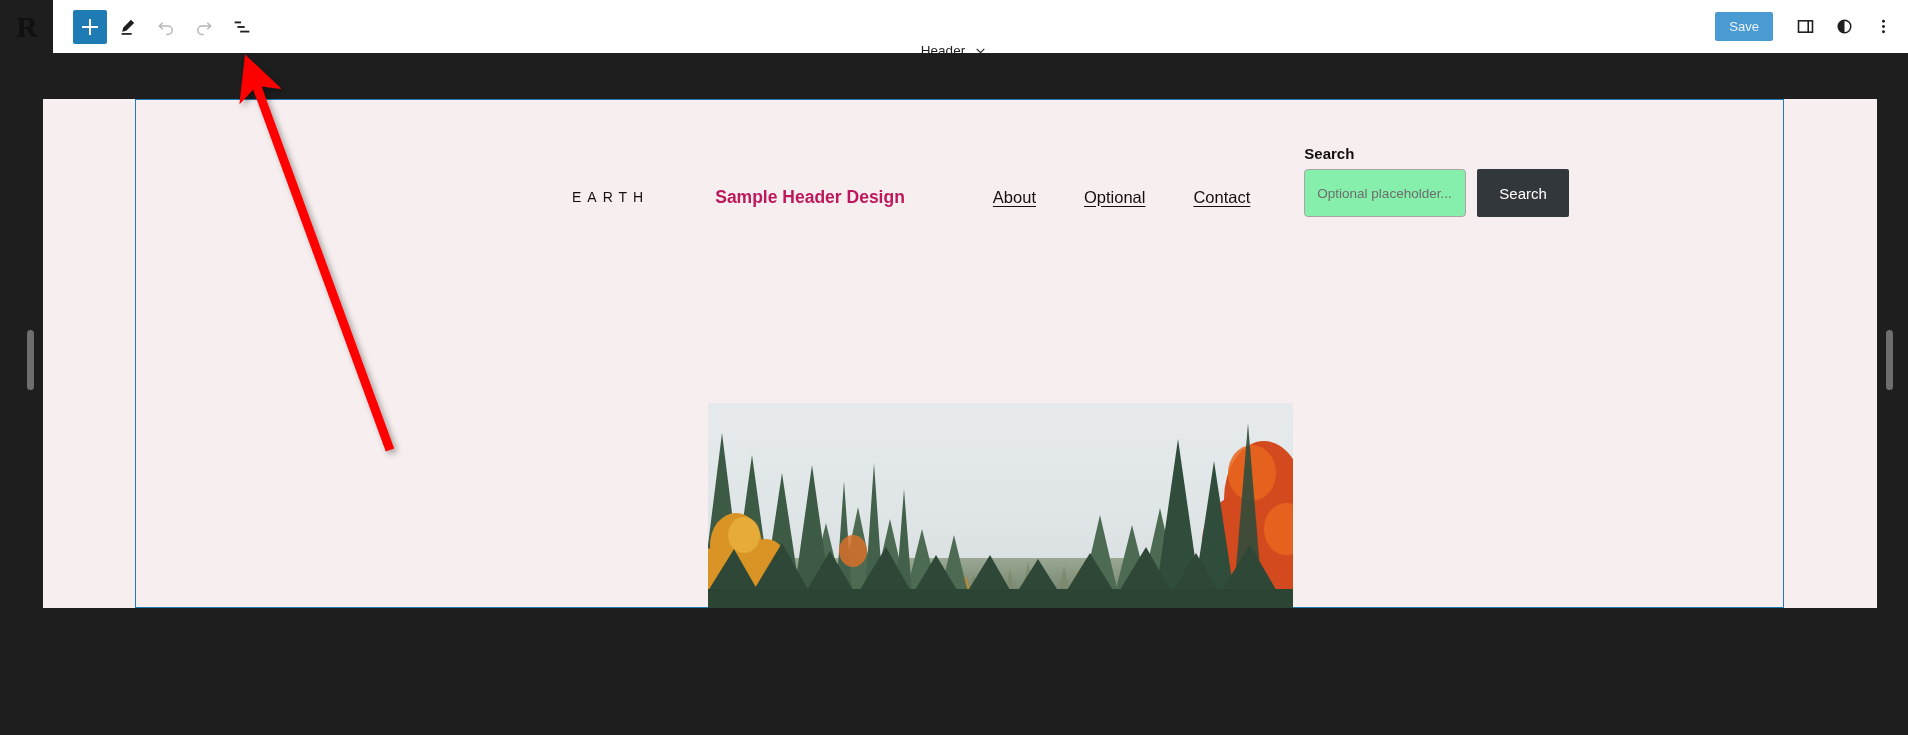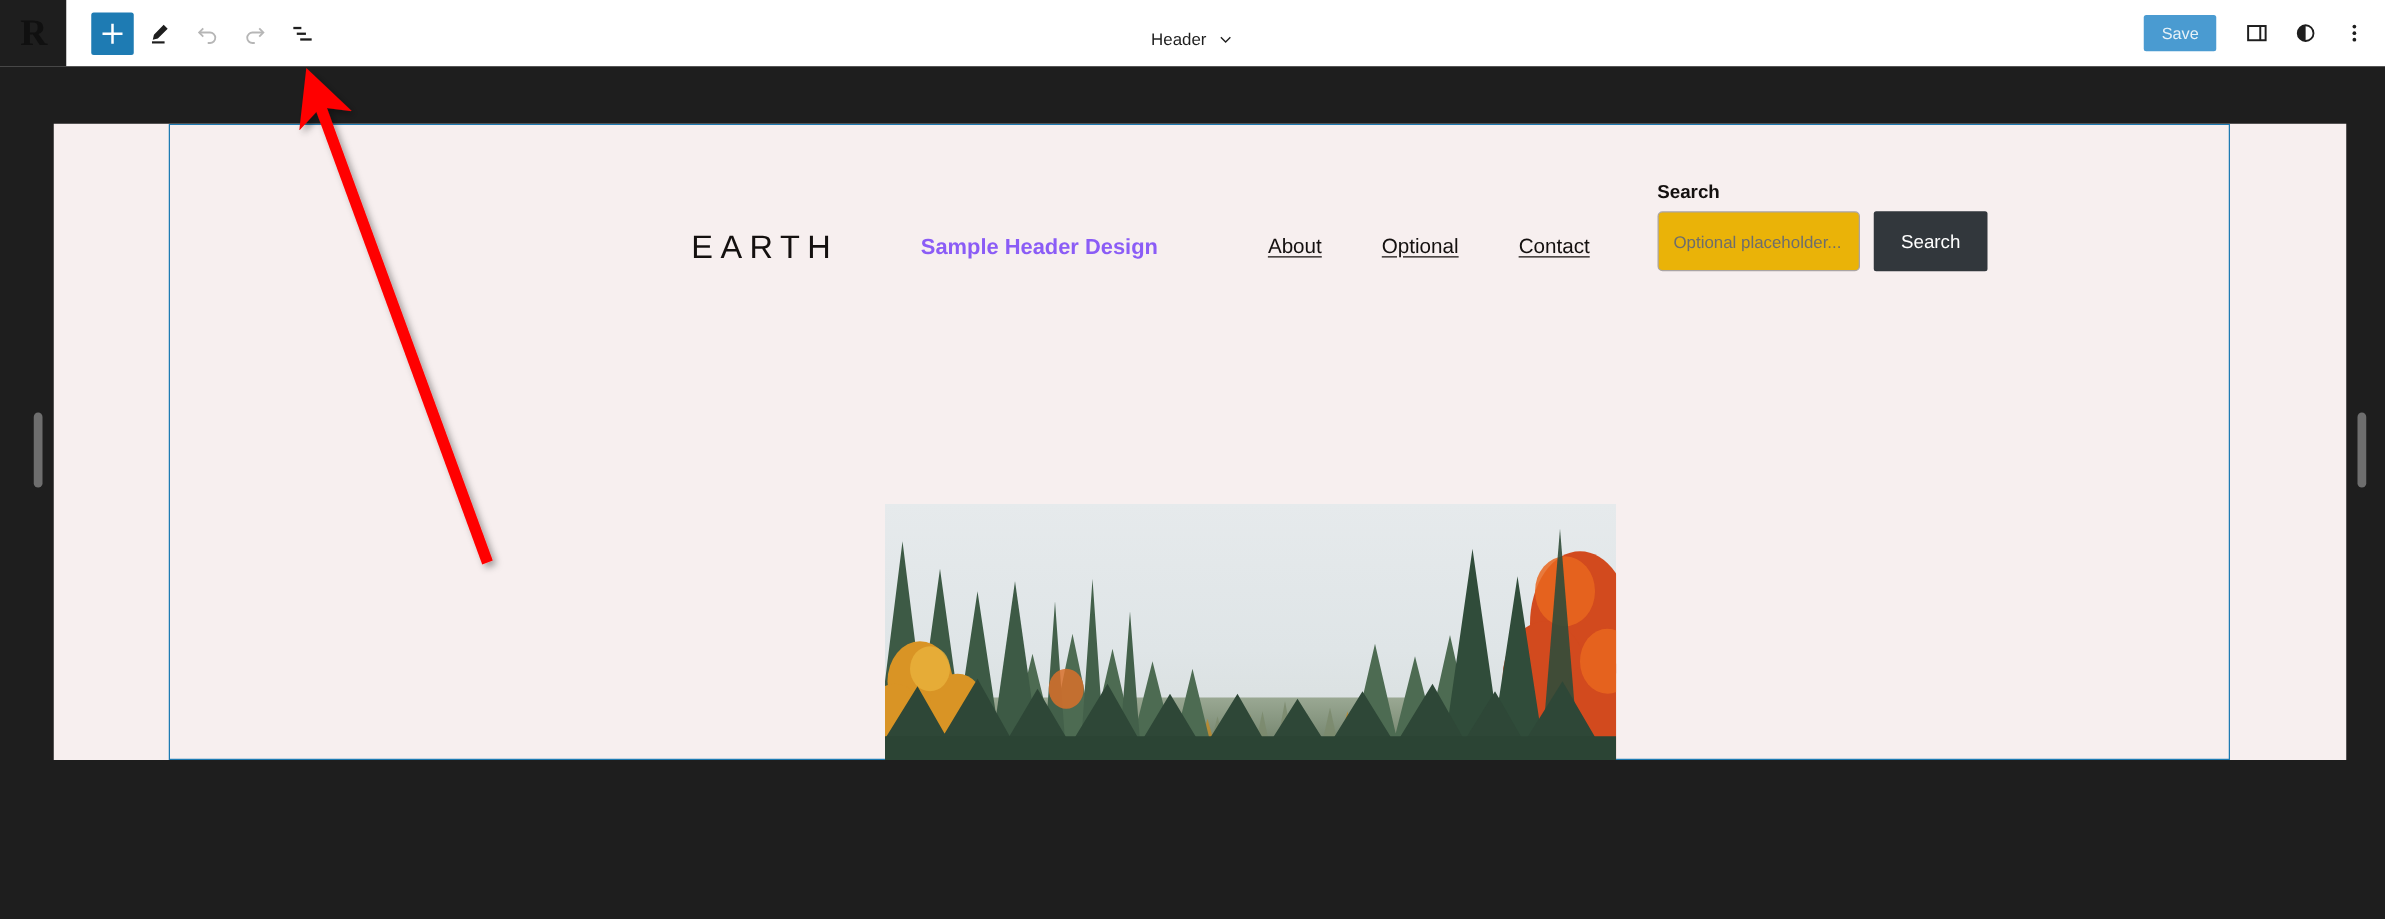--- a/index.html
+++ b/index.html
@@ -74,21 +74,21 @@
     top: 0; left: 7px; width: 2px; height: 16px;
   }
   .icon-svg { display: block; }
   .disabled-ic { opacity: .32; }
 
   
   .tb-center {
     position: absolute;
     left: 0; right: 0;
     top: 0; height: 63px;
-    display: flex; align-items: center; justify-content: center;
+    display: flex; align-items: flex-end; justify-content: center;
     pointer-events: none;
   }
   .doc-title-btn {
     pointer-events: auto;
     display: flex; align-items: center; gap: 9px;
     background: transparent; border: none;
     font-size: 13.5px; color: #1e1e1e;
     font-family: "Liberation Sans", sans-serif;
     cursor: pointer;
     padding: 5px 8px;
@@ -150,31 +150,32 @@
     align-items: flex-start;
   }
   .hdr-inner {
     width: 100%;
     display: flex;
     align-items: center;
     padding: 0 52px 0 418px;
   }
   .brand {
     font-family: "Liberation Sans", sans-serif;
-    font-size: 26px;
+    font-size: 14px;
     letter-spacing: 6px;
     color: #14100f;
     font-weight: 400;
     white-space: nowrap;
+    margin-left: 19px;
   }
   .tagline {
     font-family: "Liberation Sans", sans-serif;
     font-size: 17.5px;
     font-weight: 700;
-    color: #8b5cf6;
+    color: #be185d;
     margin-left: 66px;
     white-space: nowrap;
   }
   .nav {
     display: flex;
     gap: 48px;
     margin-left: 88px;
   }
   .nav a {
     font-family: "Liberation Sans", sans-serif;
@@ -200,21 +201,21 @@
   }
   .search-row {
     display: flex;
     align-items: stretch;
     gap: 11px;
   }
   .search-input {
     width: 162px; height: 48px;
     border: 1px solid #aaa4a4;
     border-radius: 4px;
-    background: #eab308;
+    background: #86efac;
     padding: 0 12px;
     font-family: "Liberation Sans", sans-serif;
     font-size: 13.5px;
     color: #5b5b5b;
     outline: none;
   }
   .search-input::placeholder { color: #6d6d6d; }
   .search-btn {
     background: #32373c;
     color: #ffffff;

